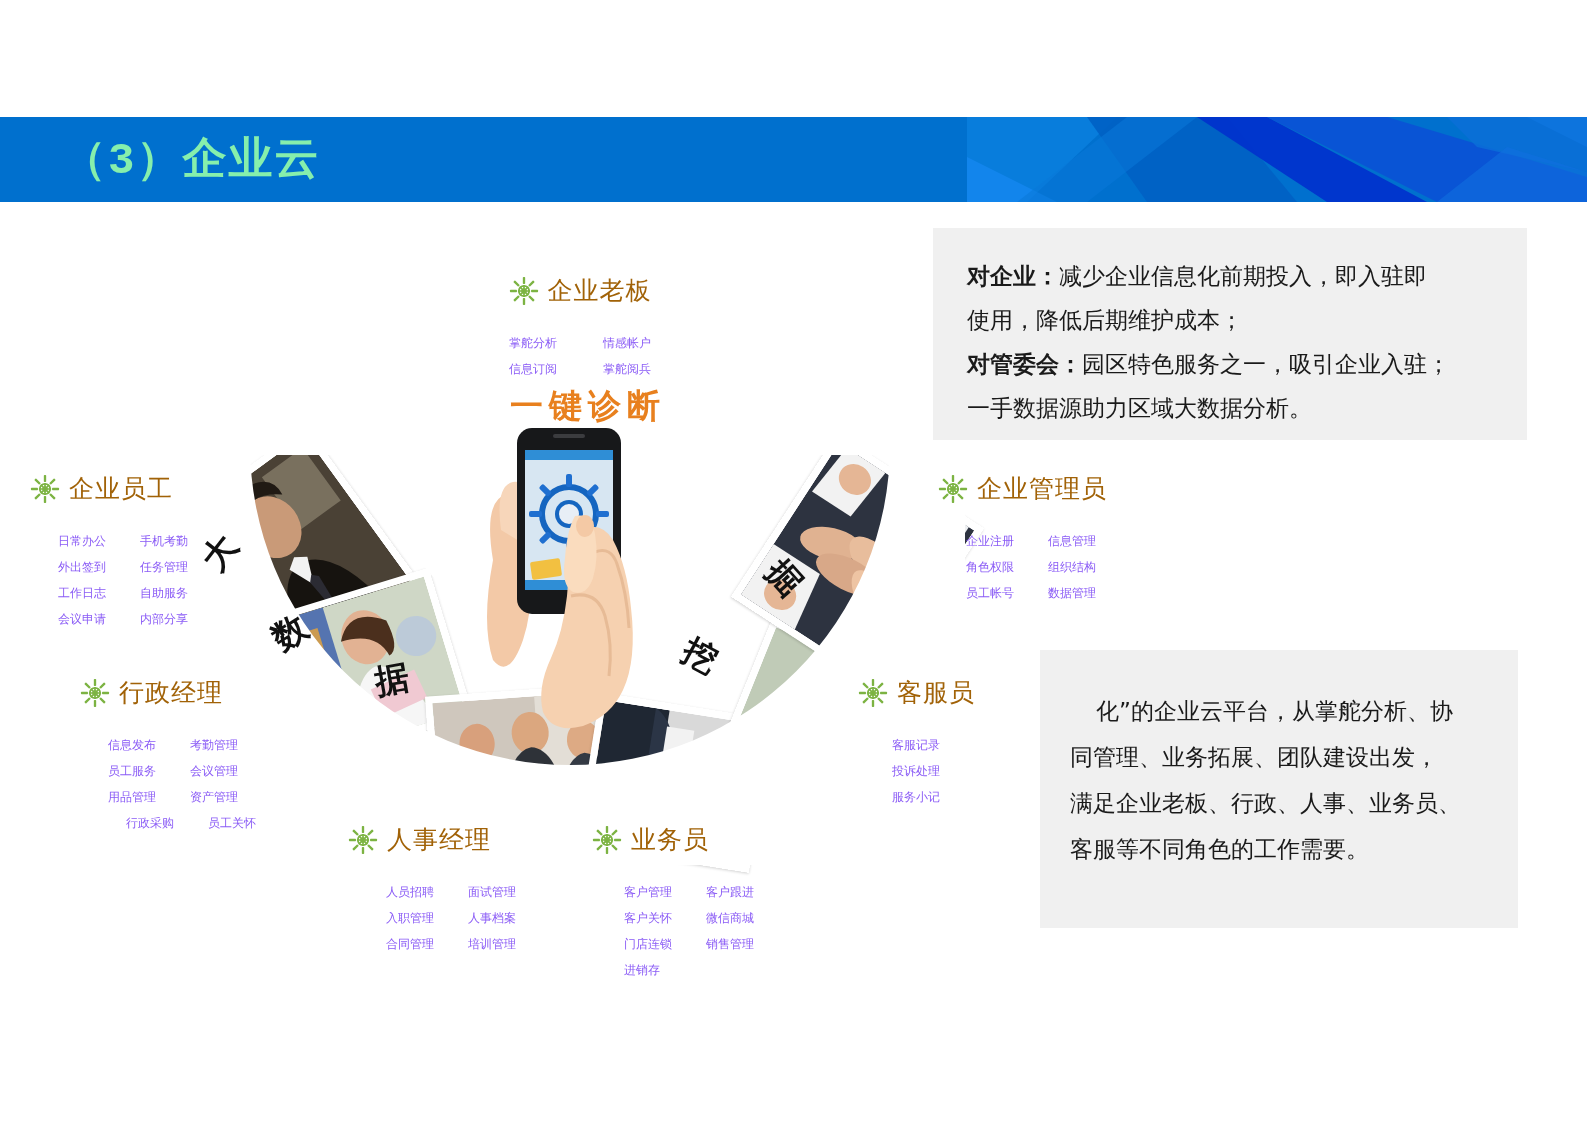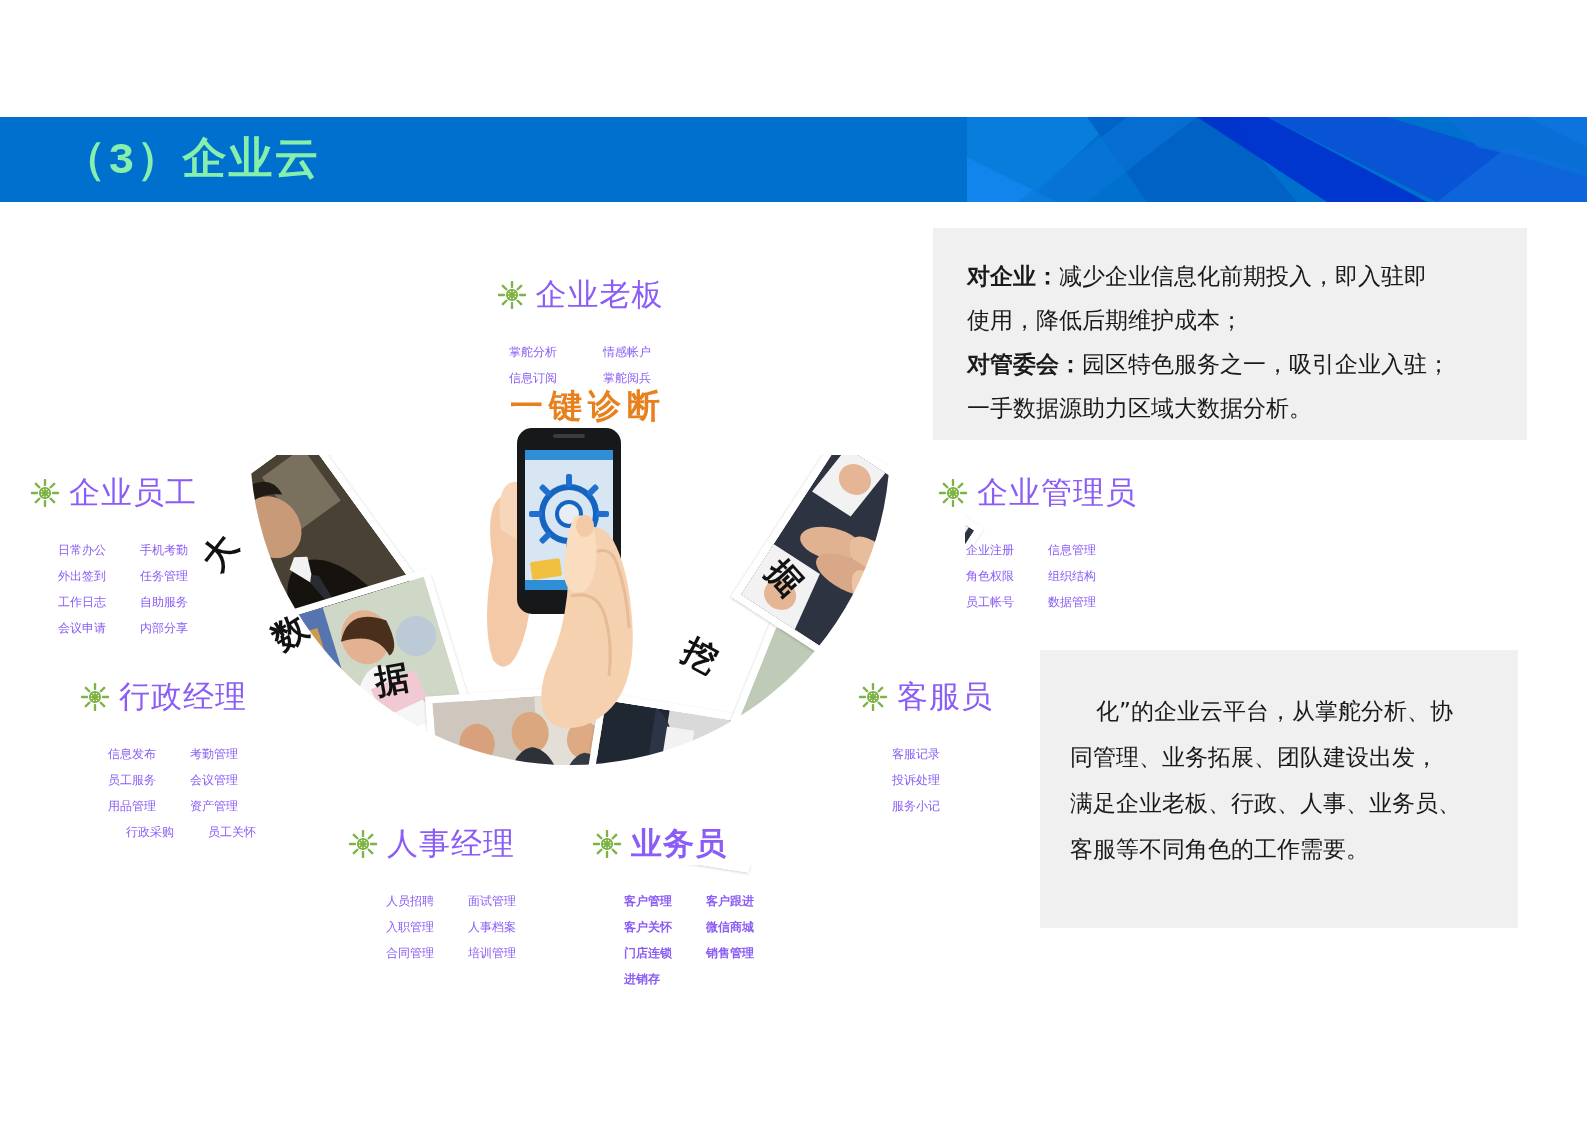--- a/index.html
+++ b/index.html
@@ -24,21 +24,21 @@
     position:absolute;left:62px;top:50%;transform:translateY(-52%);
     color:#86efac;font-size:44px;font-weight:bold;letter-spacing:2px;
     white-space:nowrap;font-family:Liberation Mono, monospace;
   }
 
   
   .role{position:absolute;}
   .role-head{display:flex;align-items:center;gap:9px;white-space:nowrap;}
   .helm{width:30px;height:30px;flex:0 0 30px;display:block;}
   .role-title{
-    font-size:31px;color:#8b5cf6;letter-spacing:1px;white-space:nowrap;
+    font-size:25px;color:#a16207;letter-spacing:1px;white-space:nowrap;
     font-family:"DejaVu Sans","Liberation Sans",sans-serif;
   }
   .role-items{
     margin-top:23px;font-size:12px;color:#8b5cf6;line-height:26px;
     font-family:"DejaVu Sans","Liberation Sans",sans-serif;white-space:nowrap;
   }
   .role-items .row{display:flex;}
   .role-items .c1{min-width:82px;}
   .role-items .c2{min-width:82px;}
   .ra-center .role-head{justify-content:center;}
@@ -381,21 +381,21 @@
         <span class="c1">入职管理</span>
         <span class="c2">人事档案</span>
       </div>
       <div class="row">
         <span class="c1">合同管理</span>
         <span class="c2">培训管理</span>
       </div>
     </div>
   </div>
 
-  <div class="role" style="left:592px;top:823px;font-weight:bold;">
+  <div class="role" style="left:592px;top:823px;">
     <div class="role-head">
       <svg class="helm">
           <use href="#helm"></use>
         </svg>
       <div class="role-title">业务员</div>
     </div>
     <div class="role-items" style="margin-left:32px;">
       <div class="row">
         <span class="c1">客户管理</span>
         <span class="c2">客户跟进</span>

